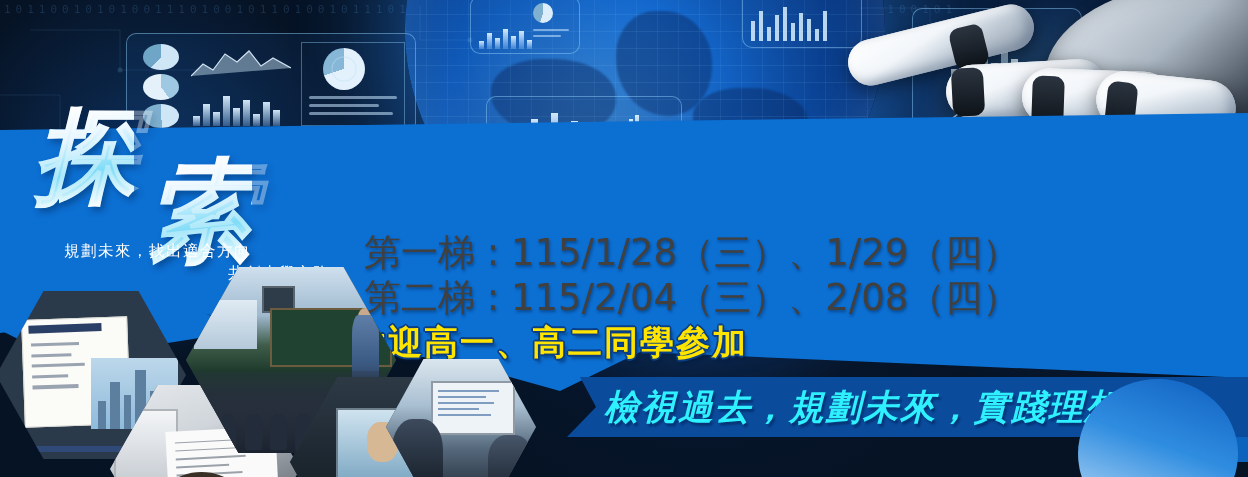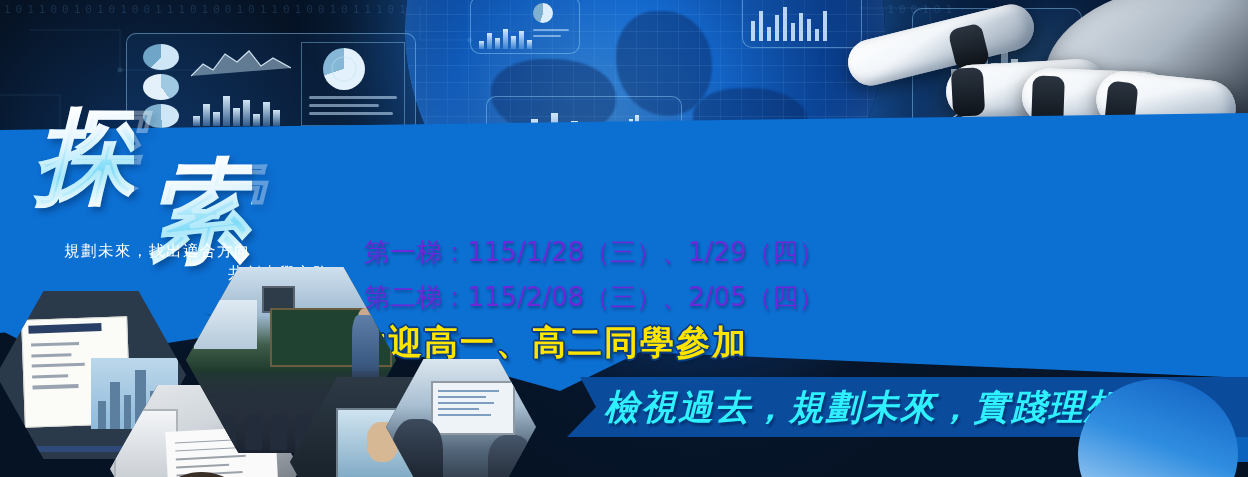--- a/index.html
+++ b/index.html
@@ -186,22 +186,22 @@
        4px 5px 4px rgba(0,25,60,.5);
     transform:scaleX(1.02);
   }
 
   
   .sessions {
     position:absolute; left:364px; top:230px; width:790px;
   }
   .session-line {
     font-family:"DejaVu Sans", sans-serif;
-    font-size:26px; line-height:45px;
-    color:#6d28d9;
+    font-size:37px; line-height:45px;
+    color:#404040;
     letter-spacing:0px;
     white-space:nowrap;
     text-shadow:1px 2px 3px rgba(0,30,70,.45);
   }
   .welcome {
     position:absolute; left:0; top:322px; width:1100px;
     text-align:center;
     font-family:"DejaVu Sans", sans-serif;
     font-weight:700;
     font-size:34px; line-height:40px;
@@ -451,21 +451,21 @@
     <div class="logo-ch logo-suo">索</div>
   </div>
   <div class="logo-sub">
     <span class="l1">規劃未來，找出適合方向</span>
     <span class="l2">共創大學之路</span>
   </div>
 
 
   <div class="sessions">
     <div class="session-line">第一梯 : 115/1/28（三）、1/29（四）</div>
-    <div class="session-line">第二梯 : 115/2/08（三）、2/05（四）</div>
+    <div class="session-line">第二梯 : 115/2/04（三）、2/08（四）</div>
   </div>
 
   <div class="welcome">歡迎高一、高二同學參加</div>
 
   <div class="ribbon"></div>
   <div class="ribbon-tail"></div>
   <div class="tagline">檢視過去，規劃未來，實踐理想</div>
   <div class="corner-circle"></div>
 
   <div class="collage">

